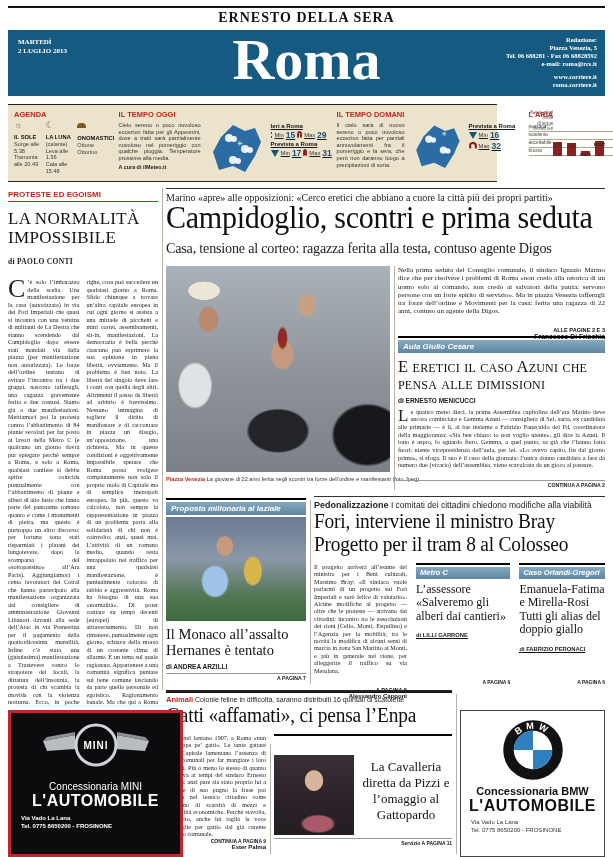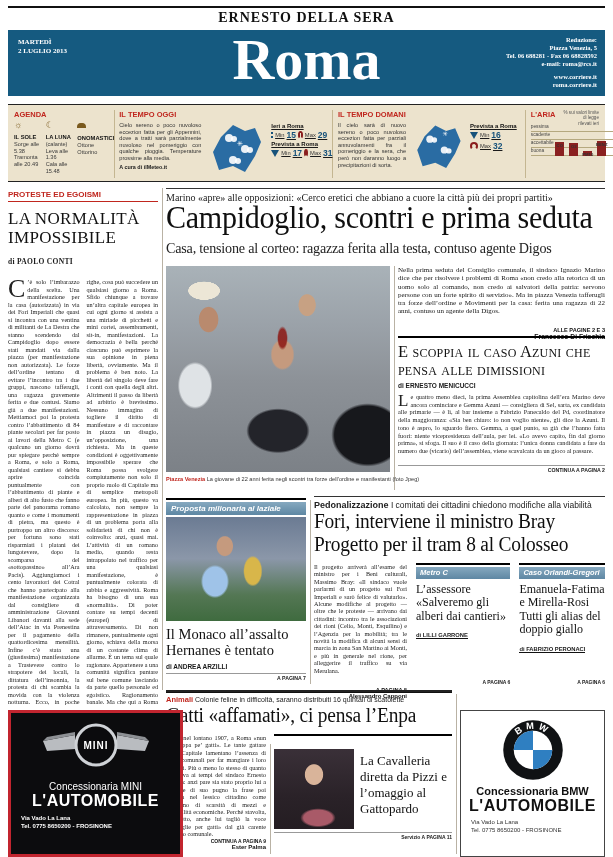--- a/index.html
+++ b/index.html
@@ -19,21 +19,21 @@
     font-size:14px; letter-spacing:1px; color:#111; font-family:"Liberation Serif",serif; }
   .banner { left:8px; top:30px; width:597px; height:66px; background:#155a80; position:absolute; color:#fff; }
   .banner-date { position:absolute; left:10px; top:8px; font-size:7px; font-weight:bold; line-height:8.5px; }
   .banner-title { position:absolute; left:0; right:0; top:-4px; text-align:center;
     font-size:58px; font-weight:bold; font-family:"Liberation Serif",serif; }
   .banner-right { position:absolute; right:8px; top:6px; text-align:right; font-size:6.5px;
     font-weight:bold; line-height:8px; }
   .banner-right .gap { height:5px; }
 
   
-  .infobar { left:8px; top:104px; width:597px; height:78px; background:#ece3cd;
+  .infobar { left:8px; top:104px; width:489px; height:78px; background:#ece3cd;
     border-top:1.5px solid #222; border-bottom:1.5px solid #222; position:absolute;
     display:flex; padding:5px 6px 3px 6px; }
   .ib-sec { position:relative; height:100%; }
   .ib-div { width:1px; background:#c4b691; margin:0 5px; }
   .ib-title { color:#c0261e; font-weight:bold; font-size:7.5px; font-family:"Liberation Sans",sans-serif; margin-bottom:3px; }
   .ag-cols { display:flex; gap:6px; }
   .ag-col { width:33%; font-size:5.6px; line-height:6.8px; font-family:"Liberation Sans",sans-serif; color:#3a3a3a; }
   .ag-ico { height:12px; color:#7a5a1e; font-size:9px; }
   .ag-lab { font-weight:bold; color:#111; font-size:5.8px; }
   .person-ico { width:5px; height:4px; border-radius:50%; background:#7a5a1e; margin:1px 0 0 2px; }
@@ -156,21 +156,21 @@
   .animali-strip { left:166px; top:692px; width:286px; position:absolute; border-top:1.5px solid #111;
     padding-top:2px; font-size:7px; font-family:"Liberation Sans",sans-serif; color:#222; white-space:nowrap; overflow:hidden;}
   .animali-strip b { color:#c0261e; font-size:7.5px; }
   .gatti-head { left:166px; top:704px; width:290px; position:absolute; font-size:20px;
     color:#0f0f0f; letter-spacing:-.2px; transform:scaleX(.97); transform-origin:left; white-space:nowrap; }
   .gatti-body { left:166px; top:734px; width:100px; height:104px; position:absolute; overflow:hidden;
     font-size:6.2px; line-height:7.4px; text-align:justify; color:#222; }
   .gatti-pageline { left:166px; top:838px; width:100px; position:absolute; text-align:right; }
 
   .caracalla-box { left:274px; top:734px; width:178px; height:118px; }
-  .cara-flex { display:flex; gap:6px; margin-top:13px; }
+  .cara-flex { display:flex; gap:6px; margin-top:19px;text-align:center; }
   .cara-photo { width:80px; height:80px; flex:none;
     background:
       radial-gradient(ellipse 15px 17px at 50% 32%, #d9b49a 58%, transparent 64%),
       radial-gradient(ellipse 26px 14px at 55% 86%, #a95a68 55%, transparent 68%),
       linear-gradient(180deg, #3a3038 0%, #2a2228 60%, #241d22 100%); }
   .cara-title { font-size:13px; line-height:16px; color:#111; padding-top:4px; }
   .cara-pageline { border-top:.5px solid #999; margin-top:3px; padding-top:1px; text-align:right;
     font-size:5px; font-weight:bold; font-family:"Liberation Sans",sans-serif; }
 
   
@@ -378,21 +378,22 @@
   <div class="main-photo"></div>
   <div class="caption"><b>Piazza Venezia</b><span> La giovane di 22 anni ferita negli scontri tra forze dell’ordine e manifestanti (foto Jpeg)</span></div>
 
   <div class="summary">Nella prima seduta del Consiglio comunale, il sindaco Ignazio Marino dice che per risolvere i problemi di Roma «non credo alla retorica di un uomo solo al comando, non credo ai salvatori della patria: servono persone con un forte spirito di servizio». Ma in piazza Venezia tafferugli tra forze dell’ordine e Movimenti per la casa: ferita una ragazza di 22 anni, contuso un agente della Digos.</div>
   <div class="pages-line">
     <div class="pages-ref">ALLE PAGINE 2 E 3</div>
     <div class="pages-author">Francesco Di Frischia</div>
   </div>
 
   <div class="newsbox azuni-box">
-    <div class="azuni-title">E scoppia il caso Azuni che pensa alle dimissioni</div>
+    <div class="boxhead">Aula Giulio Cesare</div>
+    <div class="azuni-title">E eretici il caso Azuni che pensa alle dimissioni</div>
     <div class="box-byline">di ERNESTO MENICUCCI</div>
     <div class="azuni-body"><span class="dropcap-s">L</span><span>e quattro meno dieci, la prima Assemblea capitolina dell’era Marino deve ancora cominciare e Gemma Azuni — consigliera di Sel, sarta, ex candidata alle primarie — è lì, al bar insieme a Fabrizio Panecaldo del Pd, coordinatore della maggioranza: «Sia ben chiaro: io non voglio niente», gli dice la Azuni. Il tono è aspro, lo sguardo fiero. Gemma, a quel punto, sa già che l’hanno fatta fuori: niente vicepresidenza dell’aula, per lei. «Lo avevo capito, fin dal giorno prima», si sfoga. Il suo è il caso della giornata: l’unica donna candidata a fare da numero due (vicario) dell’assemblea, viene scavalcata da un gioco al passare.</span></div>
     <div class="continua">CONTINUA A PAGINA 2</div>
   </div>
 
   <div class="newsbox monaco-box">
     <div class="boxhead">Proposta milionaria al laziale</div>
     <div class="monaco-photo"></div>
     <div class="monaco-title">Il Monaco all’assalto Hernanes è tentato</div>
     <div class="box-byline">di ANDREA ARZILLI</div>

